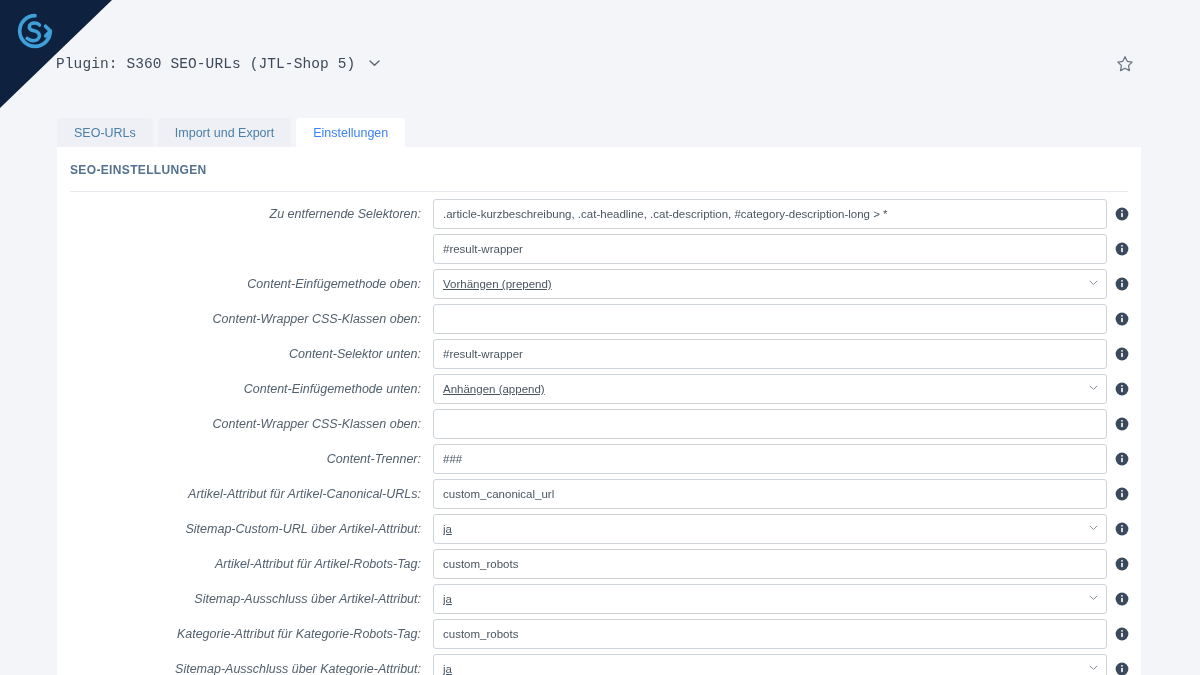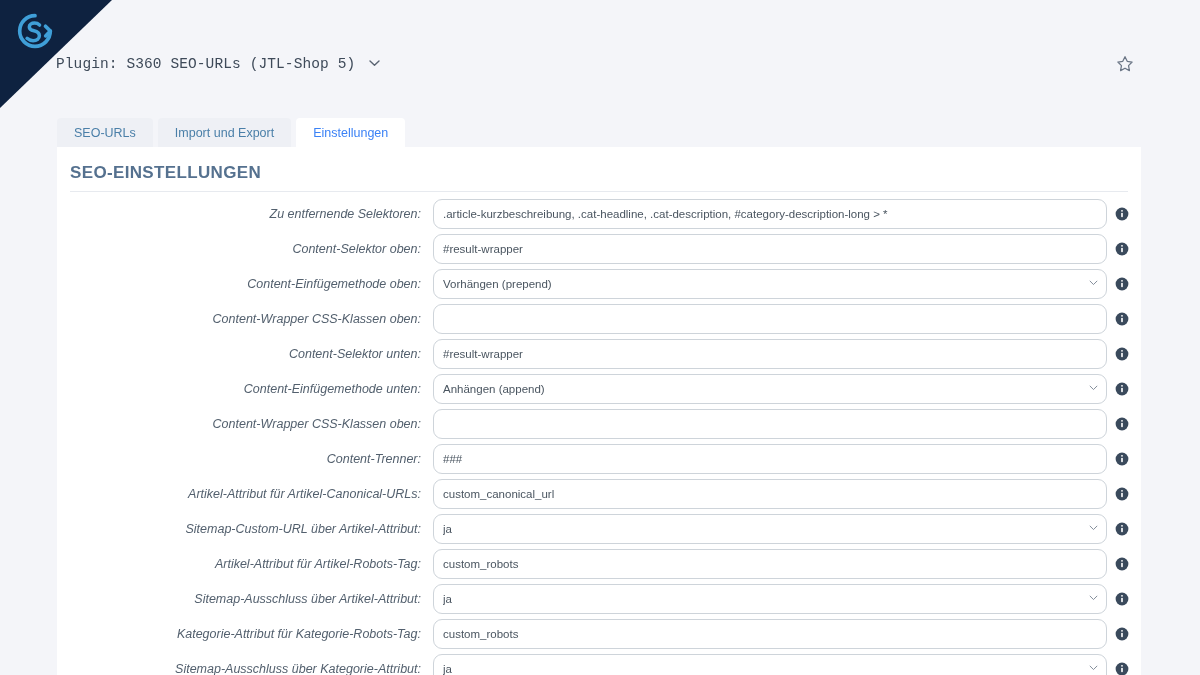--- a/index.html
+++ b/index.html
@@ -64,21 +64,21 @@
 
   
   .card {
     position: absolute; left: 57px; top: 147px;
     width: 1084px; height: 560px;
     background: #ffffff;
     overflow: hidden;
   }
   .section-title {
     position: absolute; left: 13px; top: 16px;
-    font-size: 17px; font-weight: bold; letter-spacing: .35px;
+    font-size: 12px; font-weight: bold; letter-spacing: .35px;
     color: #55718f;
   }
   .section-rule {
     position: absolute; left: 13px; top: 44px; width: 1058px; height: 1px;
     background: #e7eaef;
   }
 
   
   .form {
     position: absolute; left: 0; top: 52px; width: 1084px;
@@ -89,32 +89,33 @@
   .row-label {
     position: absolute; left: 0; top: 0; width: 364px;
     text-align: right; line-height: 30px;
     font-size: 12.5px; color: #53606e; white-space: nowrap; font-style: italic;
   }
   .field-wrap {
     position: absolute; left: 376px; top: 0; width: 674px; height: 30px;
   }
   .field {
     width: 100%; height: 30px;
-    border: 1px solid #ced4da; border-radius: 9px;
+    border: 1px solid #ced4da; border-radius: 3px;
     background: #ffffff;
     font-family: "Liberation Sans", sans-serif;
     font-size: 11.5px; color: #4a5560;
     padding: 0 9px;
     outline: none;
   }
   .field::placeholder { color: #a9b2bc; }
   .field.select {
     -webkit-appearance: none; appearance: none;
     padding-right: 36px;
     cursor: pointer;
+    text-decoration: underline;
   }
   .sel-caret {
     position: absolute; right: 9px; top: 11px;
     width: 9px; height: 6px; pointer-events: none;
   }
   .info-icon {
     position: absolute; left: 1058px; top: 8px;
     width: 14px; height: 14px; cursor: pointer;
   }
 </style>
@@ -157,21 +158,20 @@
         <div class="row">
           <div class="row-label">Zu entfernende Selektoren:</div>
           <div class="field-wrap"><input class="field" type="text" value=".article-kurzbeschreibung, .cat-headline, .cat-description, #category-description-long &gt; *" style=""></div>
           <svg class="info-icon" viewBox="0 0 16 16">
             <circle cx="8" cy="8" r="7.3" fill="#3a4a5c"></circle>
             <circle cx="8" cy="4.4" r="1.05" fill="#ffffff"></circle>
             <rect x="7.05" y="6.5" width="1.9" height="5.2" rx="0.9" fill="#ffffff"></rect>
           </svg>
         </div>
         <div class="row">
-          <div class="row-label">Content-Selektor oben:</div>
           <div class="field-wrap"><input class="field" type="text" value="#result-wrapper" style=""></div>
           <svg class="info-icon" viewBox="0 0 16 16">
             <circle cx="8" cy="8" r="7.3" fill="#3a4a5c"></circle>
             <circle cx="8" cy="4.4" r="1.05" fill="#ffffff"></circle>
             <rect x="7.05" y="6.5" width="1.9" height="5.2" rx="0.9" fill="#ffffff"></rect>
           </svg>
         </div>
         <div class="row">
           <div class="row-label">Content-Einfügemethode oben:</div>
           <div class="field-wrap"><input class="field select" readonly="" value="Vorhängen (prepend)" style=""><svg class="sel-caret" viewBox="0 0 10 7">

